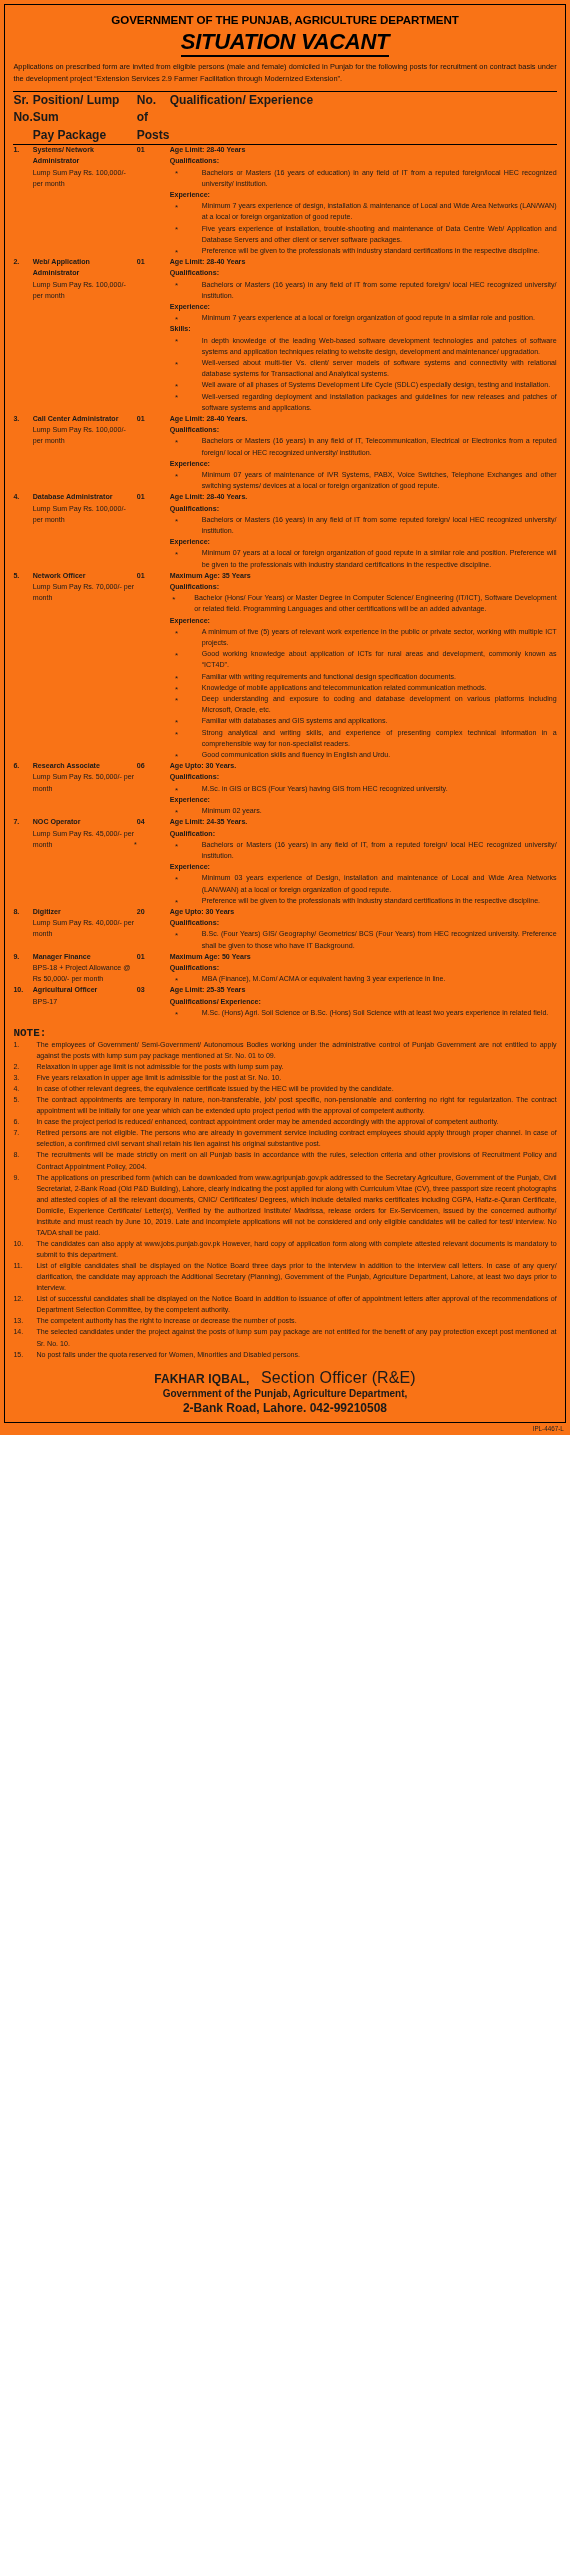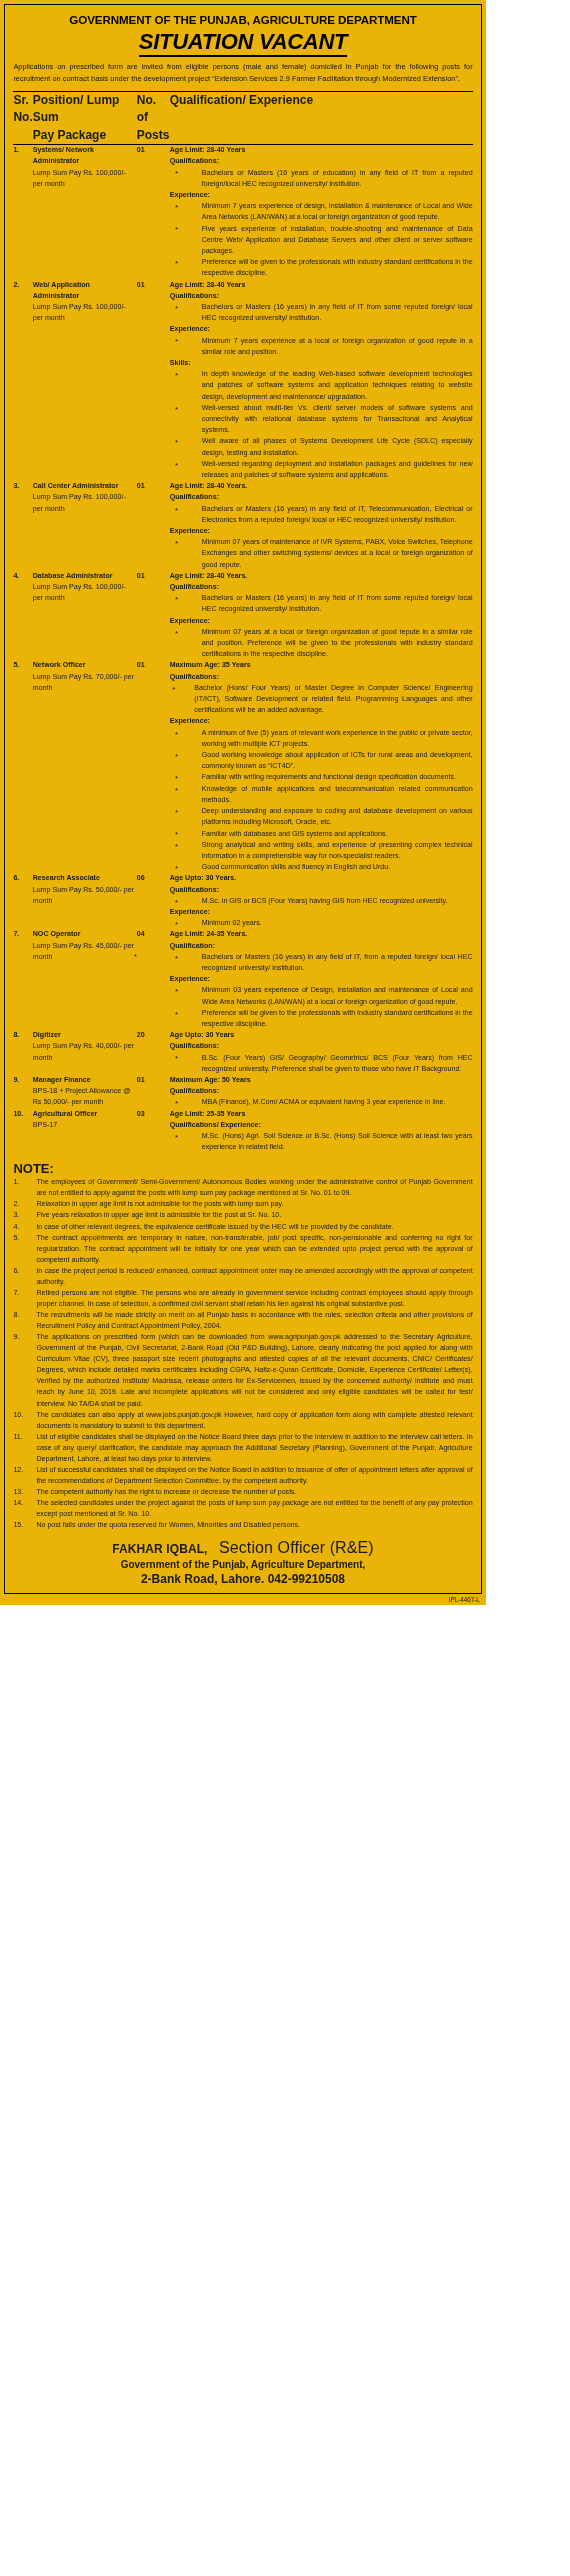--- a/index.html
+++ b/index.html
@@ -7,24 +7,24 @@
     margin: 0;
     padding: 0;
     background: #ffffff;
   }
   body {
     width: 570px;
     font-family: "Liberation Sans", sans-serif;
     color: #1a1a1a;
   }
   .page {
-    width: 486px;
+    width: 570px;
     box-sizing: border-box;
     padding: 3.5px 4.4px 2.6px 4.4px;
-    background: #eab308;
+    background: #f97316;
   }
   .ad-frame {
     border: 1.8px solid #000;
     box-sizing: border-box;
     padding: 6.1px 8px 5.3px 8px;
   }
   .dept-title {
     text-align: center;
     font-weight: bold;
     font-size: 11.6px;
@@ -126,22 +126,23 @@
   ul.blist.tight > li::before { left: 2.6px; }
 
   .qual-cell { padding-bottom: 1.8px; }
 
   .notes-wrap {
     margin-top: 8px;
     font-size: 7.1px;
   }
   .notes-title {
     font-weight: bold;
-    font-size: 13px;
+    font-size: 11px;
     margin-bottom: 0.9px;
+    font-family: Liberation Mono, monospace;
   }
   ol.notes {
     list-style: none;
     margin: 0;
     padding: 0;
     counter-reset: n;
   }
   ol.notes > li {
     position: relative;
     padding-left: 23px;

